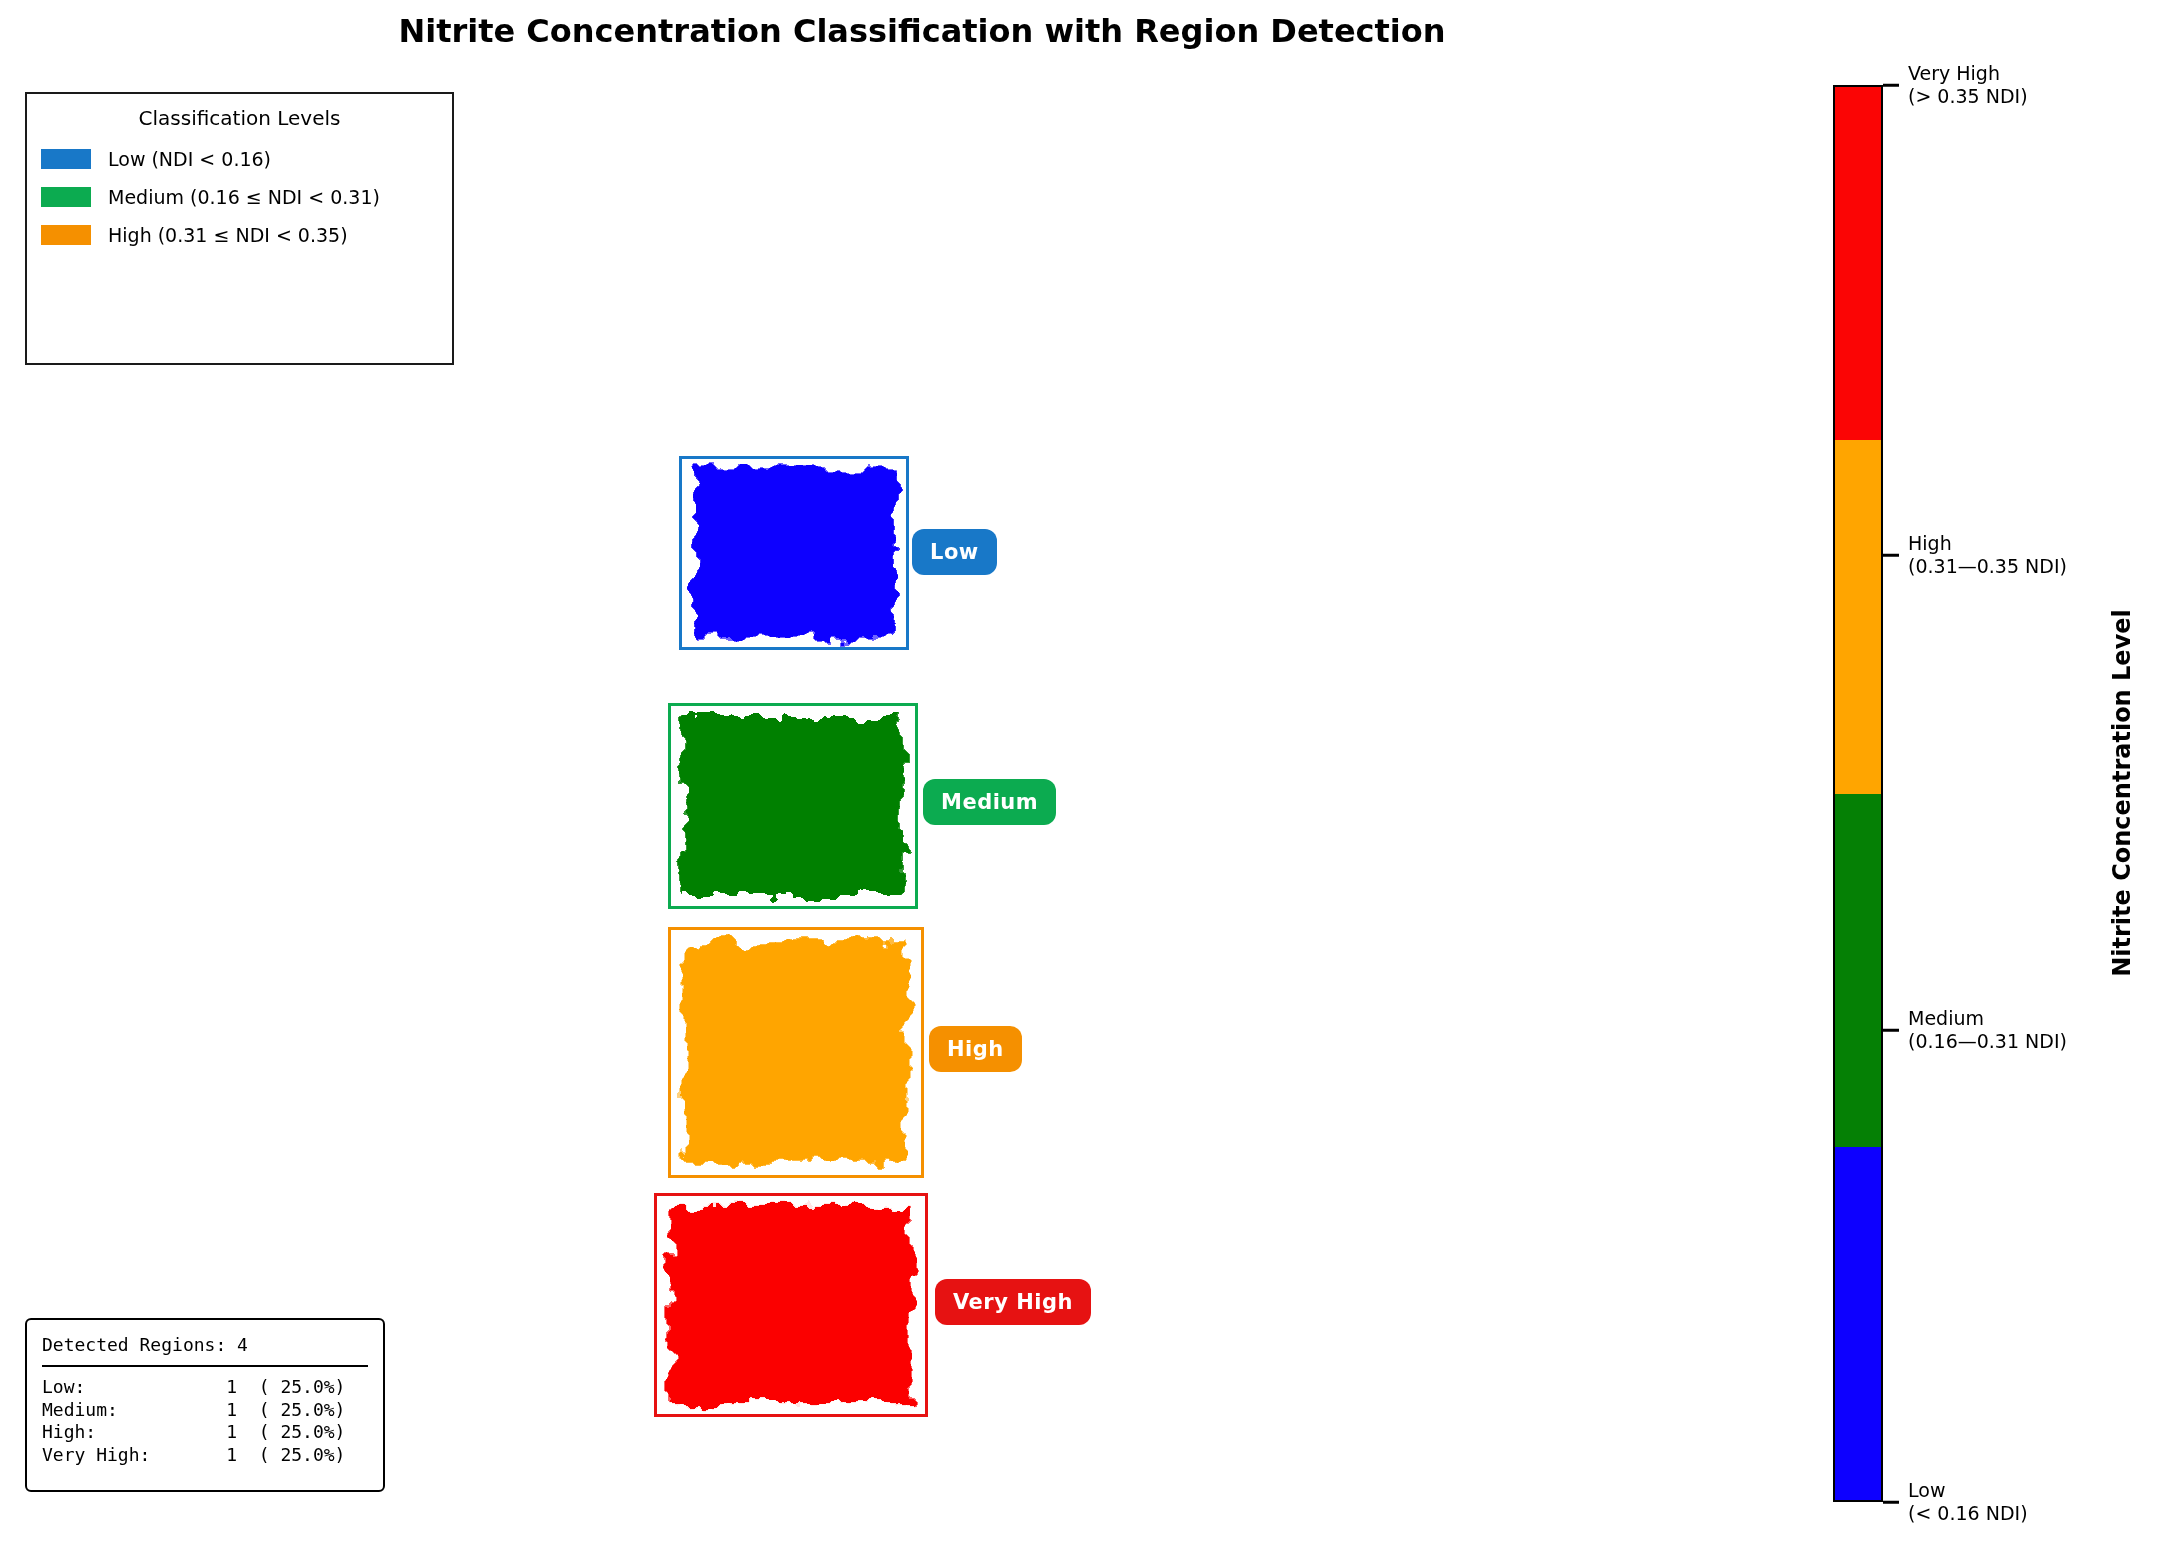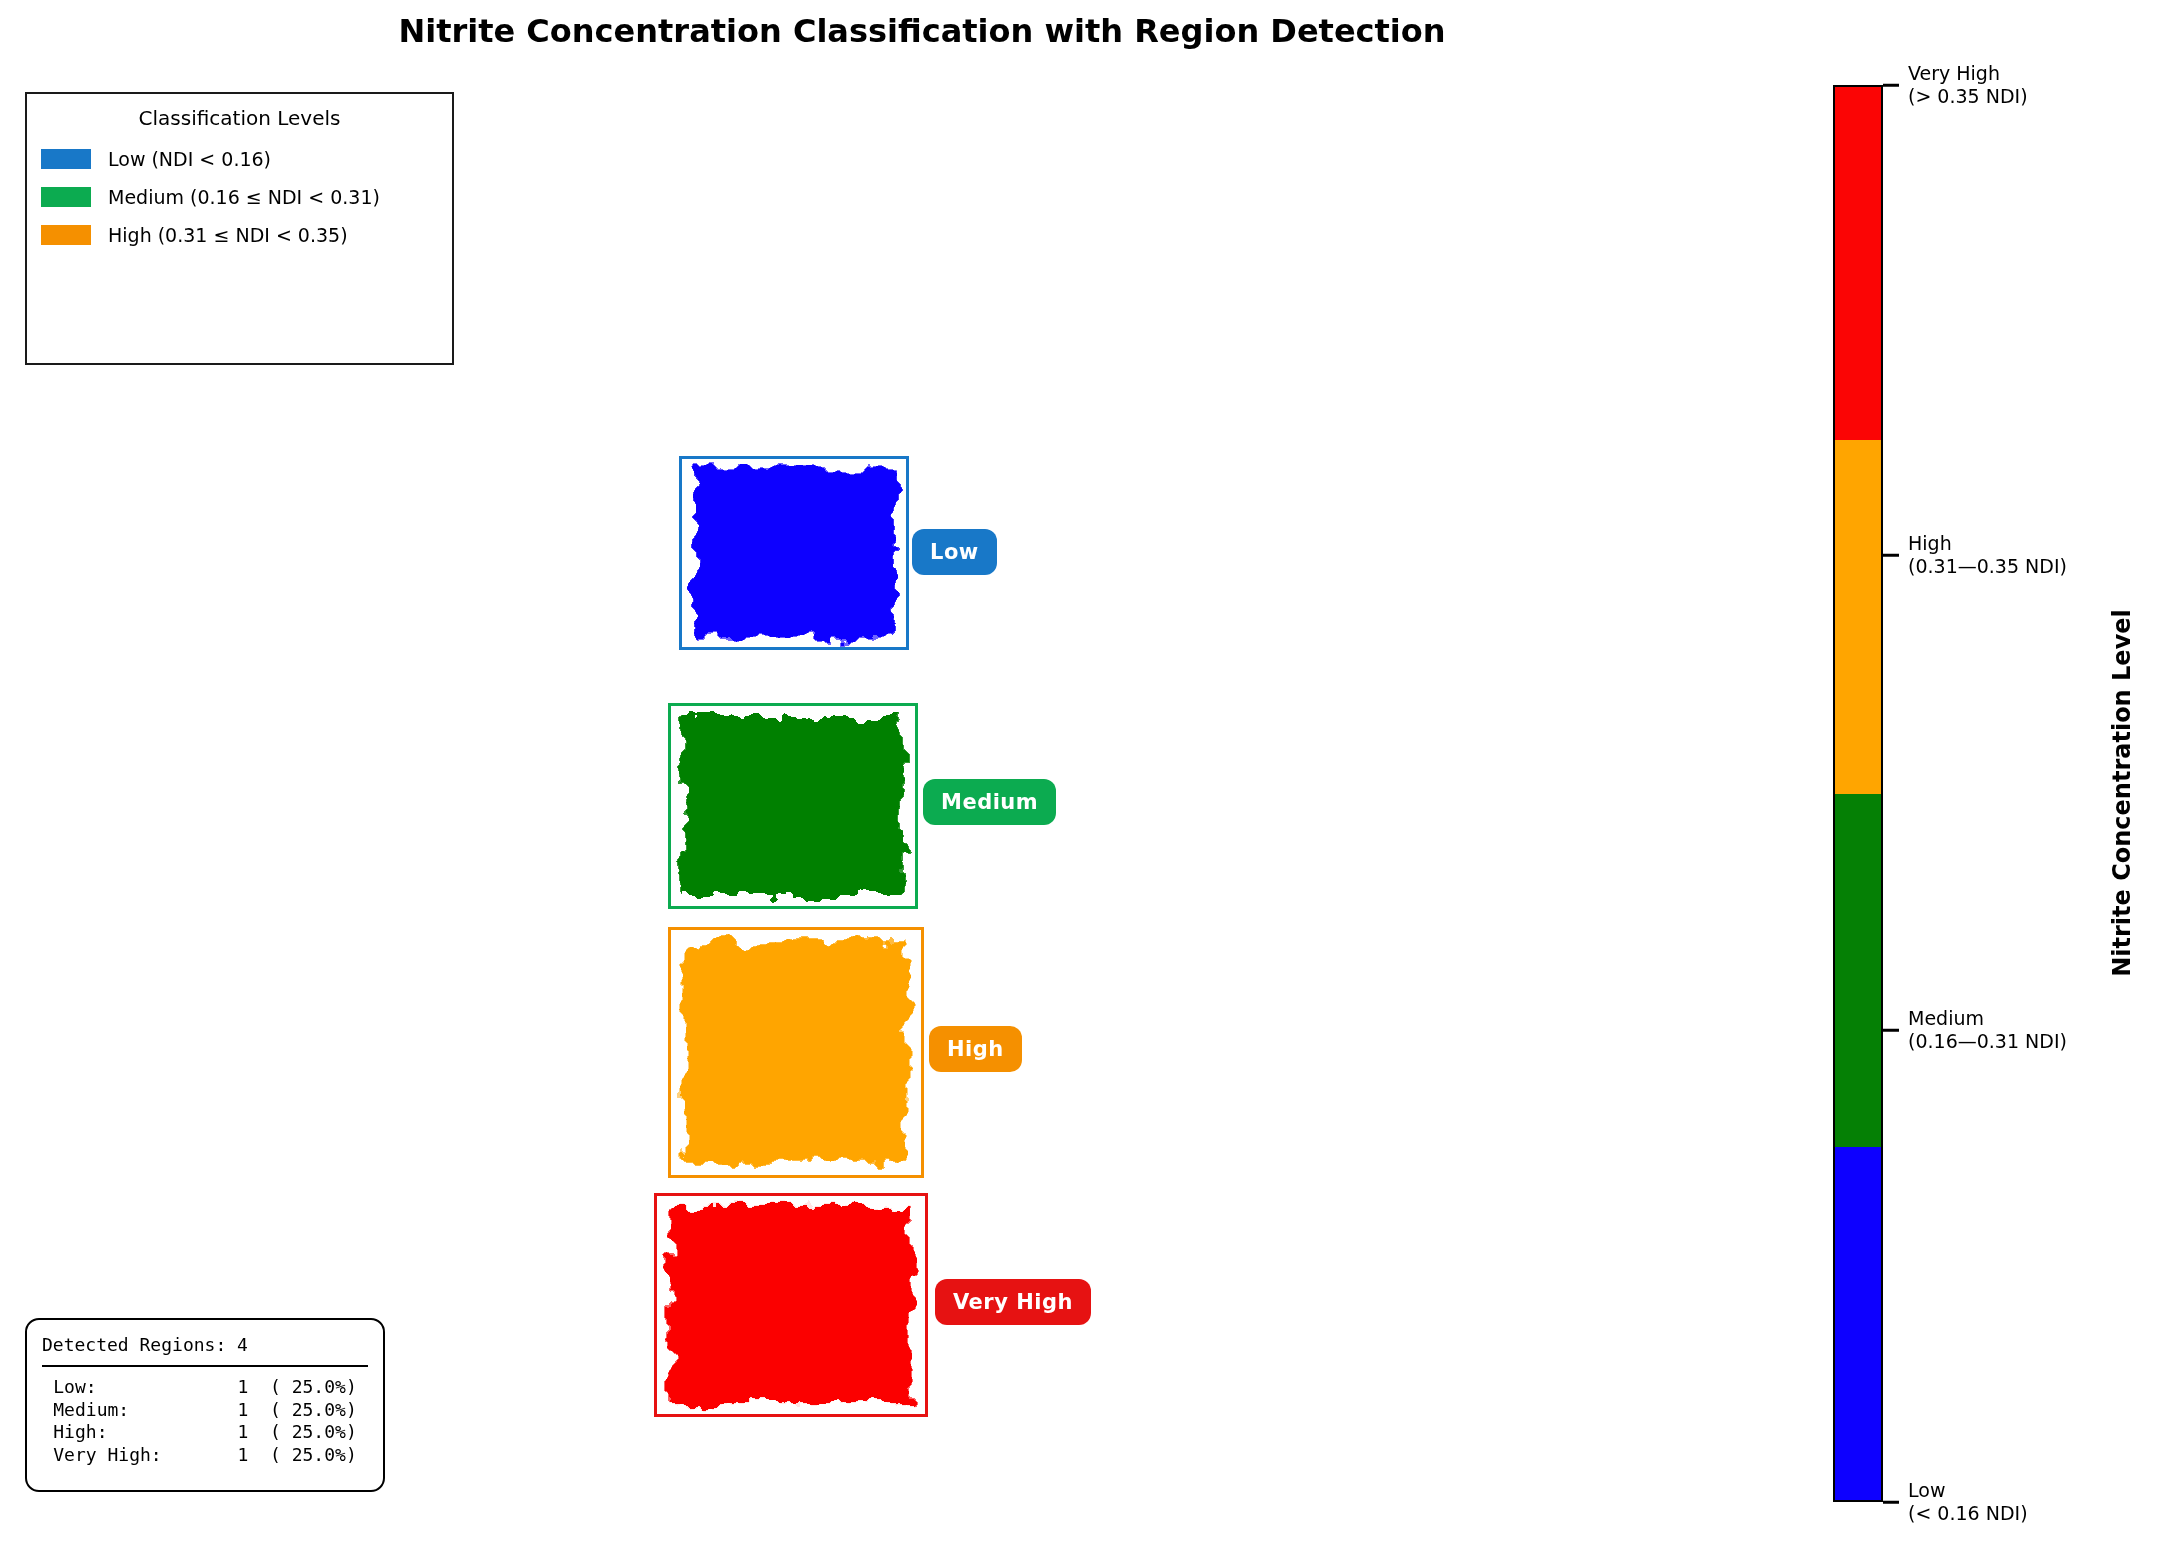--- a/index.html
+++ b/index.html
@@ -18,25 +18,25 @@
   .legend-label{font-size:19px;white-space:nowrap;}
 
   
   .region-box{position:absolute;box-sizing:border-box;border:3.5px solid;}
   .blob{position:absolute;left:0;top:0;width:100%;height:100%;overflow:visible;}
   .badge{position:absolute;color:#fff;font-size:21px;font-weight:bold;letter-spacing:.5px;
          padding:11px 18px;border-radius:12px;white-space:nowrap;}
 
   
   .stats{position:absolute;left:25px;top:1318px;width:360px;height:174px;box-sizing:border-box;
-         background:#fff;border:2.5px solid #000;border-radius:14px;padding:13px 15px;
+         background:#fff;border:2.5px solid #000;border-radius:6px;padding:13px 15px;
          font-family:"DejaVu Sans Mono","Liberation Mono",monospace;font-size:18px;}
   .stats-header{white-space:pre;line-height:24px;}
   .stats-sep{border:none;border-top:2px solid #000;margin:8px 0 9px 0;}
-  .stats-row{white-space:pre;line-height:22.5px;text-align:center;}
+  .stats-row{white-space:pre;line-height:22.5px;}
 
   
   .colorbar{position:absolute;left:1833px;top:85px;width:50px;height:1417px;box-sizing:border-box;
             border:2.5px solid #000;display:flex;flex-direction:column;}
   .cb-seg{flex:1 1 0;}
   .cb-tick{position:absolute;left:1883px;width:16px;height:2.5px;background:#000;
            transform:translateY(-50%);}
   .cb-label{position:absolute;left:1908px;transform:translateY(-50%);
             font-size:19px;line-height:23px;white-space:nowrap;}
   .cb-axis-label{position:absolute;left:2122px;top:793px;transform:translate(-50%,-50%) rotate(-90deg);

